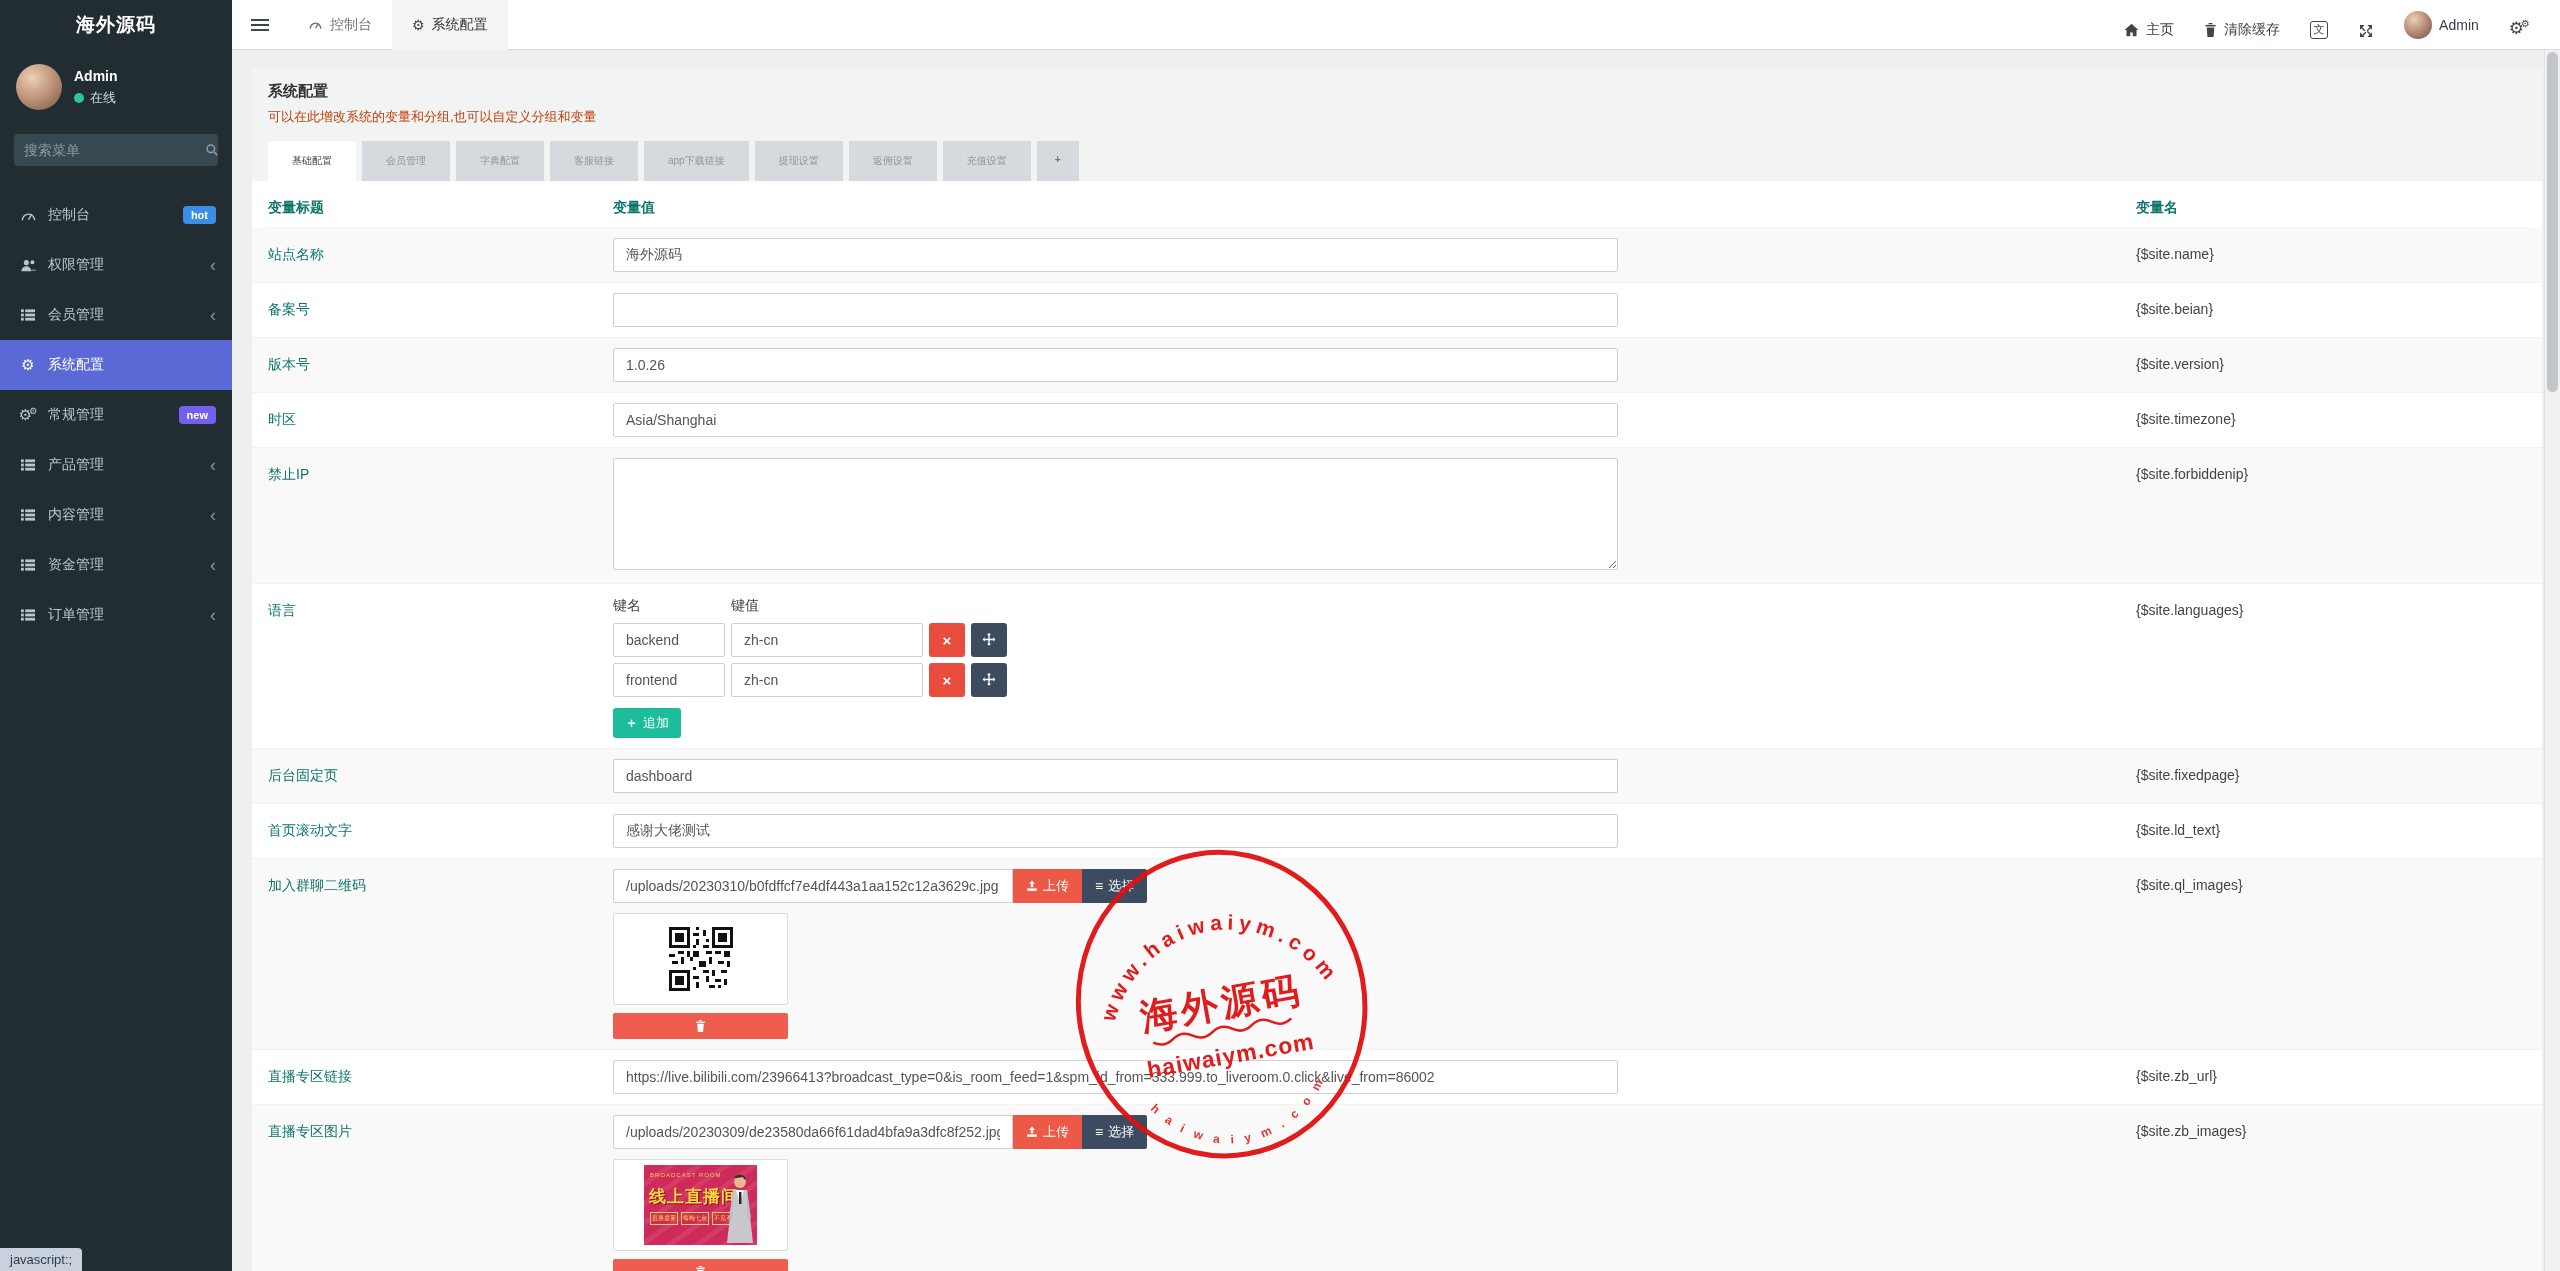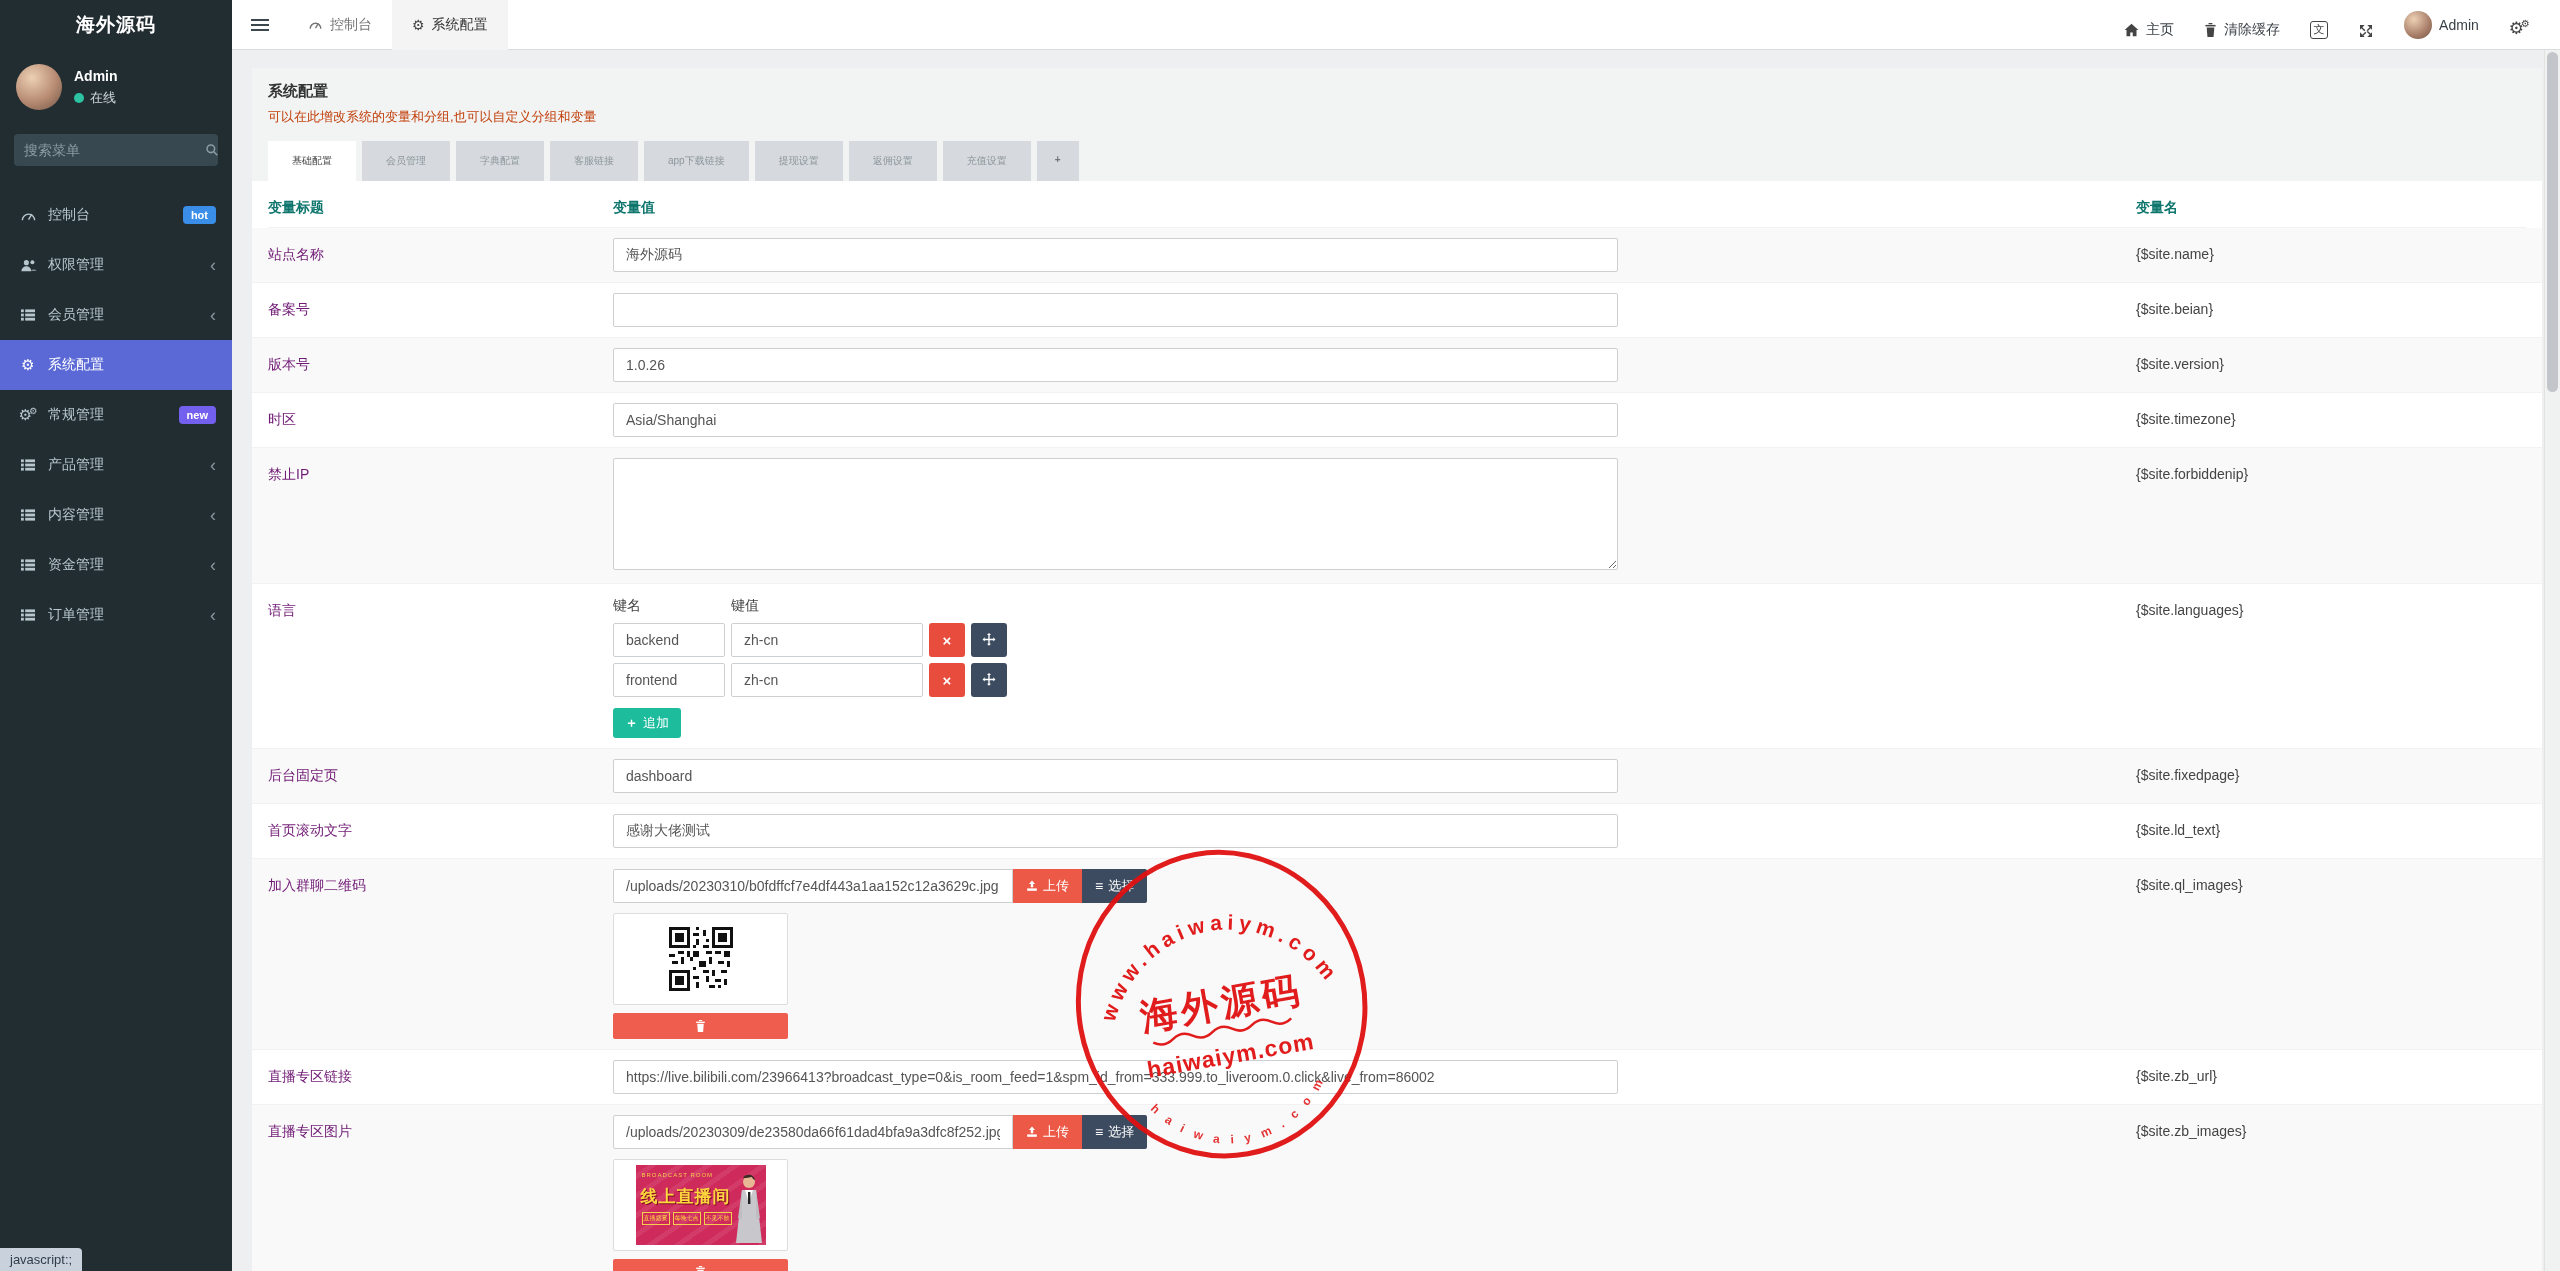--- a/index.html
+++ b/index.html
@@ -53,21 +53,21 @@
   .tab.add { padding:13px 18px; color:#6d747a; font-weight:bold; }
   .panel-body { background:#fff; padding:6px 16px 20px; }
 
   .thead { display:flex; padding:12px 0 10px; font-weight:bold; color:#0f766e; border-bottom:1px solid #f2f2f2; }
   .th-label { flex:0 0 345px; }
   .th-value { flex:0 0 1005px; }
   .th-name { margin-left:518px; }
 
   .frow { display:flex; align-items:flex-start; margin:0 -16px; padding:10px 16px; border-bottom:1px solid #f2f2f2; }
   .frow.striped { background:#f9f9f9; }
-  .flabel { flex:0 0 345px; padding-top:8px; color:#701a75; }
+  .flabel { flex:0 0 345px; padding-top:8px; color:#0f766e; }
   .fvalue { flex:0 0 1005px; }
   .fvar { margin-left:518px; padding-top:8px; color:#444; white-space:nowrap; }
 
   .form-control { width:100%; height:34px; border:1px solid #ccd0d2; border-radius:2px; padding:6px 12px; font-size:14px; color:#555; background:#fff; outline:none; font-family:inherit; }
   textarea.form-control { height:112px; resize:both; }
 
   
   .input-group { display:flex; }
   .input-group .form-control { flex:0 0 400px; width:400px; border-top-right-radius:0; border-bottom-right-radius:0; }
   .btn { border:none; color:#fff; font-size:13px; display:inline-flex; align-items:center; justify-content:center; gap:5px; cursor:pointer; font-family:inherit; }
@@ -80,21 +80,21 @@
   .kv-head { display:flex; margin:3px 0 8px; color:#444; }
   .kv-head span:first-child { width:118px; }
   .kv-row { display:flex; gap:6px; margin-bottom:6px; }
   .kv-key { width:112px !important; flex:0 0 112px; }
   .kv-val { width:192px !important; flex:0 0 192px; }
   .btn-x { width:36px; height:34px; background:#e74c3c; border-radius:3px; font-size:15px; font-weight:bold; }
   .btn-move { width:36px; height:34px; background:#3c4b60; border-radius:3px; }
   .btn-append { margin-top:5px; height:30px; background:#1cbc9c; border-radius:3px; padding:0 12px; font-size:13px; }
 
   
-  .banner { width:130px; height:80px; background:#cf2a5c; position:relative; overflow:hidden;
+  .banner { width:113px; height:80px; background:#cf2a5c; position:relative; overflow:hidden;
             background-image:repeating-linear-gradient(-35deg, rgba(255,255,255,.08) 0 5px, transparent 5px 16px); }
   .banner-tag { position:absolute; left:6px; top:7px; color:#f3cf4b; font-size:6px; letter-spacing:1px; }
   .banner-title { position:absolute; left:5px; top:20px; color:#ffd83d; font-weight:bold; font-size:17px; text-shadow:1px 1px 0 #7a0c22; letter-spacing:1px; }
   .banner-sub { position:absolute; left:6px; top:47px; display:flex; gap:3px; }
   .banner-sub span { border:1px solid #f3cf4b; color:#ffd83d; font-size:6px; padding:1px 1px; white-space:nowrap; }
   .banner-person { position:absolute; right:0; bottom:0; }
 
   
   .stamp { position:absolute; left:1070px; top:846px; width:305px; height:320px; transform:rotate(-10deg); z-index:60; pointer-events:none; opacity:.95; }
 

